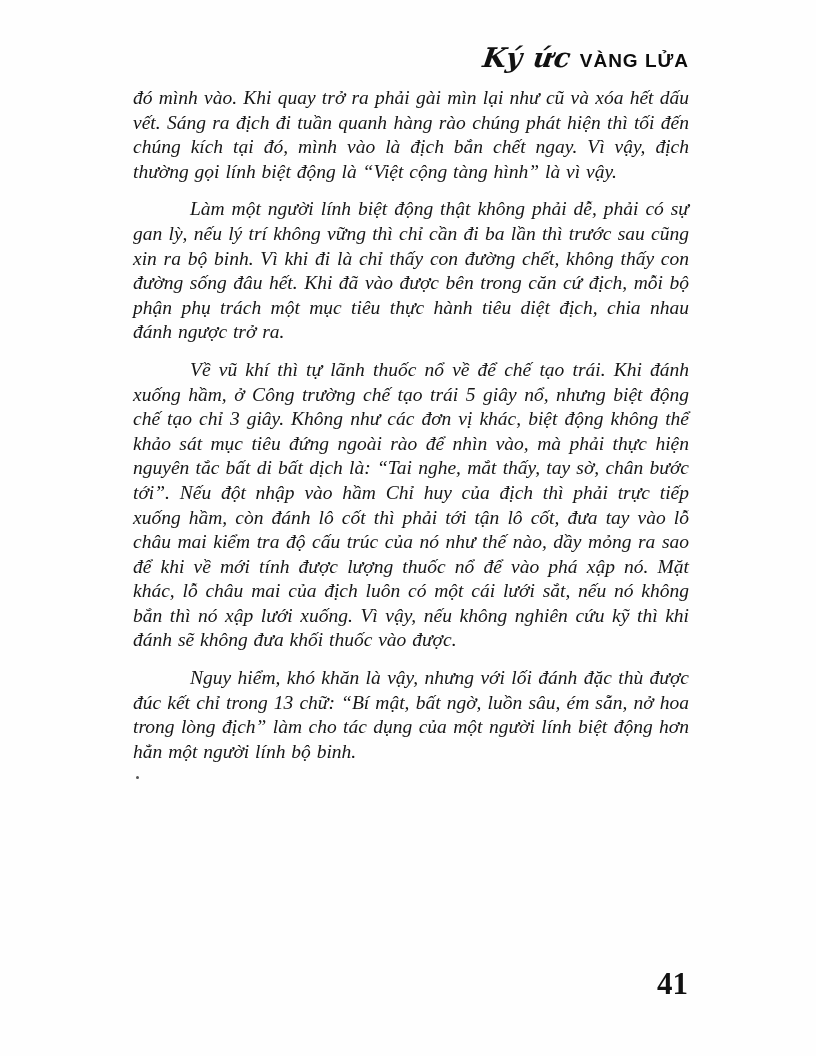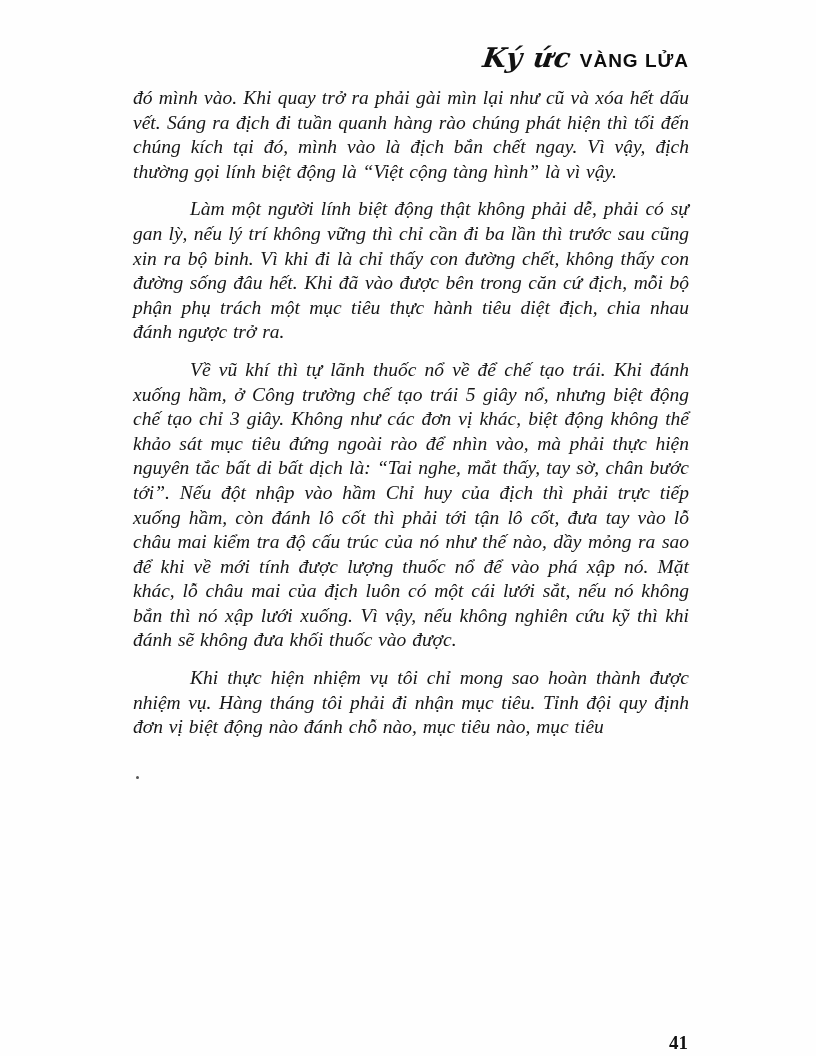--- a/index.html
+++ b/index.html
@@ -56,25 +56,25 @@
     text-align: justify;
     text-indent: 57px;
     word-spacing: 1px;
     font-style: italic;
   }
   .text-block p.no-indent {
     text-indent: 0;
   }
   .page-number {
     position: absolute;
-    top: 1032px;
+    top: 966px;
     right: 128px;
     font-family: "Liberation Serif", serif;
     font-weight: bold;
-    font-size: 19px;
+    font-size: 31px;
     color: #111;
   }
   .artifact-dot {
     position: absolute;
     left: 136px;
     top: 776px;
     width: 3px;
     height: 3px;
     border-radius: 50%;
     background: #555;
@@ -86,20 +86,20 @@
 <div class="page">
 
   <div class="page-header">
     <span class="header-script">Ký ức</span><span class="header-title">VÀNG LỬA</span>
   </div>
 
   <div class="text-block">
     <p class="no-indent">đó mình vào. Khi quay trở ra phải gài mìn lại như cũ và xóa hết dấu vết. Sáng ra địch đi tuần quanh hàng rào chúng phát hiện thì tối đến chúng kích tại đó, mình vào là địch bắn chết ngay. Vì vậy, địch thường gọi lính biệt động là “Việt cộng tàng hình” là vì vậy.</p>
     <p>Làm một người lính biệt động thật không phải dễ, phải có sự gan lỳ, nếu lý trí không vững thì chỉ cần đi ba lần thì trước sau cũng xin ra bộ binh. Vì khi đi là chỉ thấy con đường chết, không thấy con đường sống đâu hết. Khi đã vào được bên trong căn cứ địch, mỗi bộ phận phụ trách một mục tiêu thực hành tiêu diệt địch, chia nhau đánh ngược trở ra.</p>
     <p>Về vũ khí thì tự lãnh thuốc nổ về để chế tạo trái. Khi đánh xuống hầm, ở Công trường chế tạo trái 5 giây nổ, nhưng biệt động chế tạo chỉ 3 giây. Không như các đơn vị khác, biệt động không thể khảo sát mục tiêu đứng ngoài rào để nhìn vào, mà phải thực hiện nguyên tắc bất di bất dịch là: “Tai nghe, mắt thấy, tay sờ, chân bước tới”. Nếu đột nhập vào hầm Chỉ huy của địch thì phải trực tiếp xuống hầm, còn đánh lô cốt thì phải tới tận lô cốt, đưa tay vào lỗ châu mai kiểm tra độ cấu trúc của nó như thế nào, dầy mỏng ra sao để khi về mới tính được lượng thuốc nổ để vào phá xập nó. Mặt khác, lỗ châu mai của địch luôn có một cái lưới sắt, nếu nó không bắn thì nó xập lưới xuống. Vì vậy, nếu không nghiên cứu kỹ thì khi đánh sẽ không đưa khối thuốc vào được.</p>
-    <p>Khi thực hiện nhiệm vụ tôi chỉ mong sao hoàn thành được nhiệm vụ. Hàng tháng tôi phải đi nhận mục tiêu. Tỉnh đội quy định đơn vị biệt động nào đánh chỗ nào, mục tiêu nào, mục tiêu</p>
+    <p>Nguy hiểm, khó khăn là vậy, nhưng với lối đánh đặc thù được đúc kết chỉ trong 13 chữ: “Bí mật, bất ngờ, luồn sâu, ém sẵn, nở hoa trong lòng địch” làm cho tác dụng của một người lính biệt động hơn hẳn một người lính bộ binh.</p>
   </div>
 
   <div class="artifact-dot"></div>
 
   <div class="page-number">41</div>
 
 </div>
 
 </body></html>

